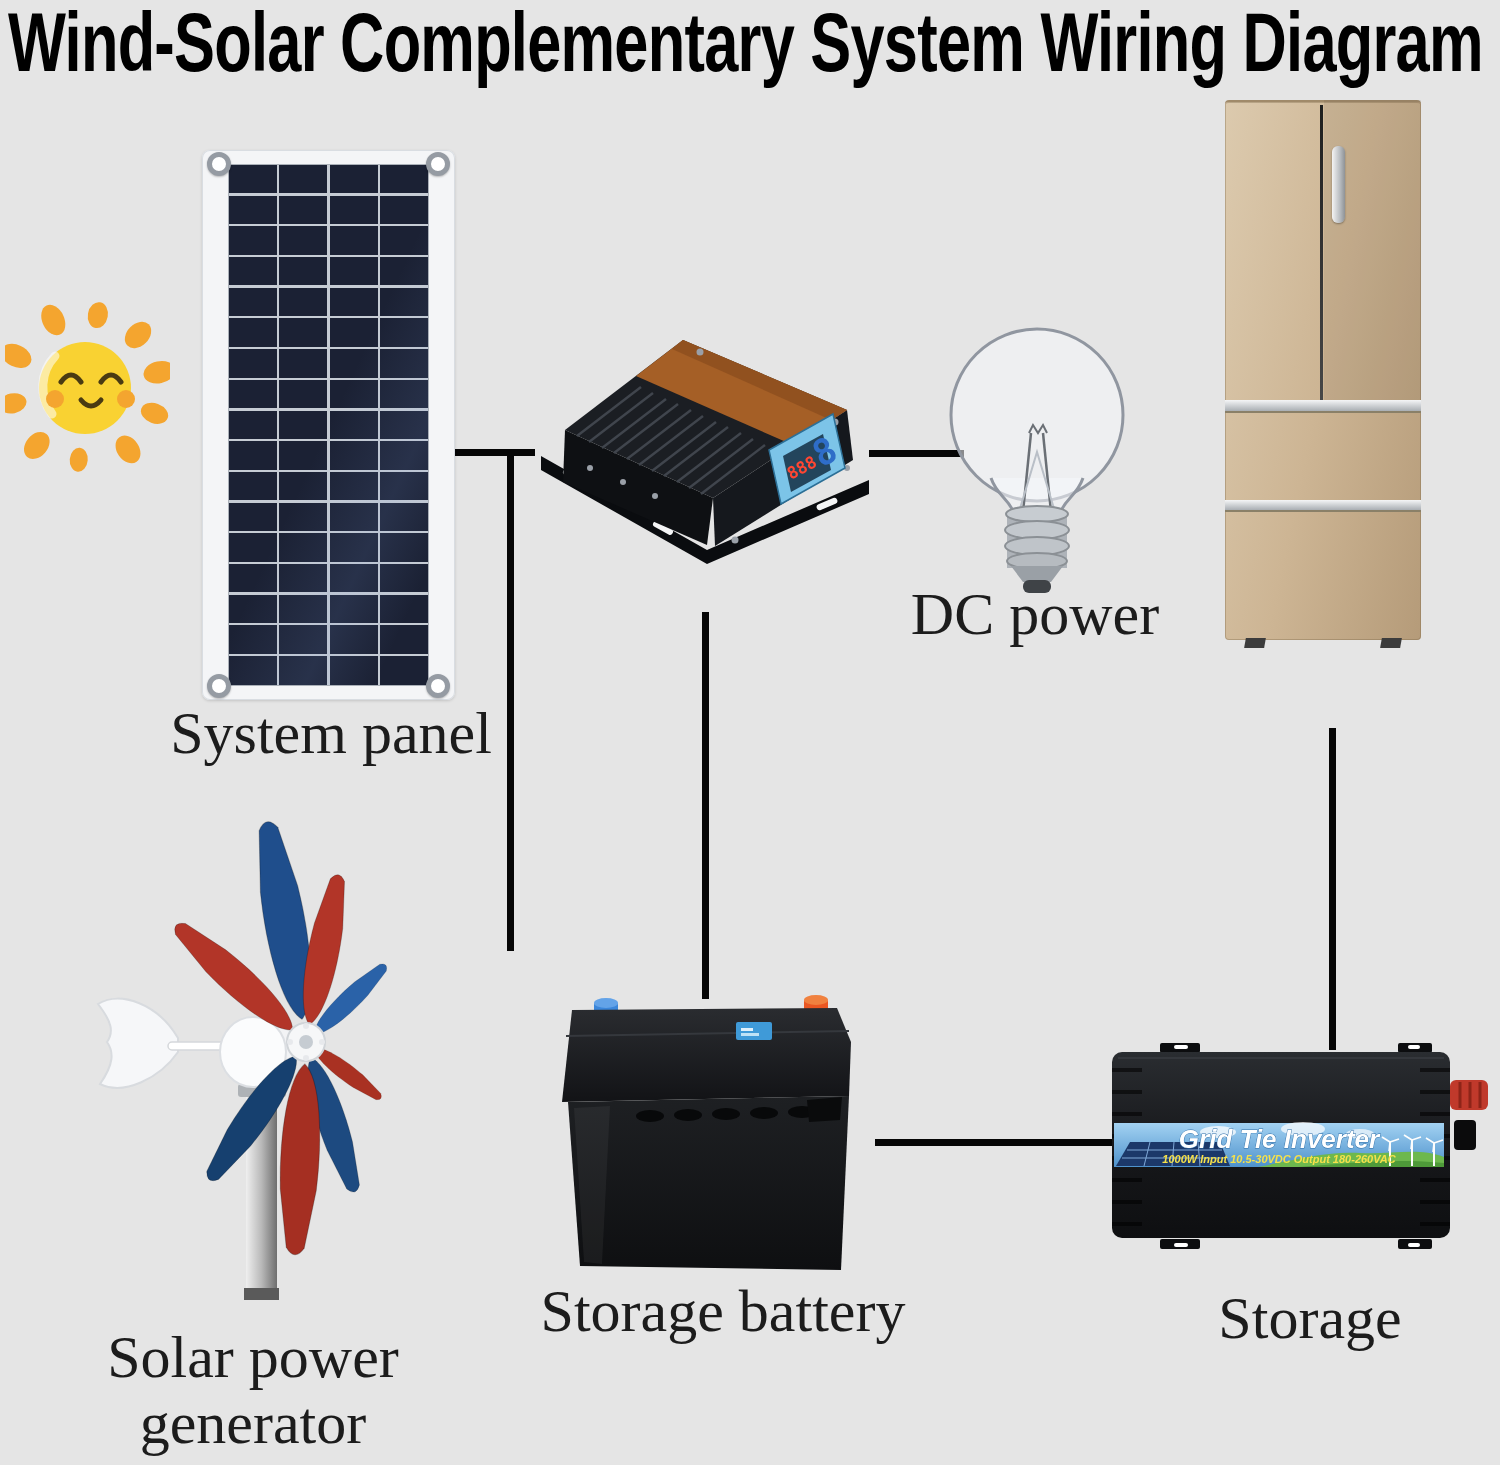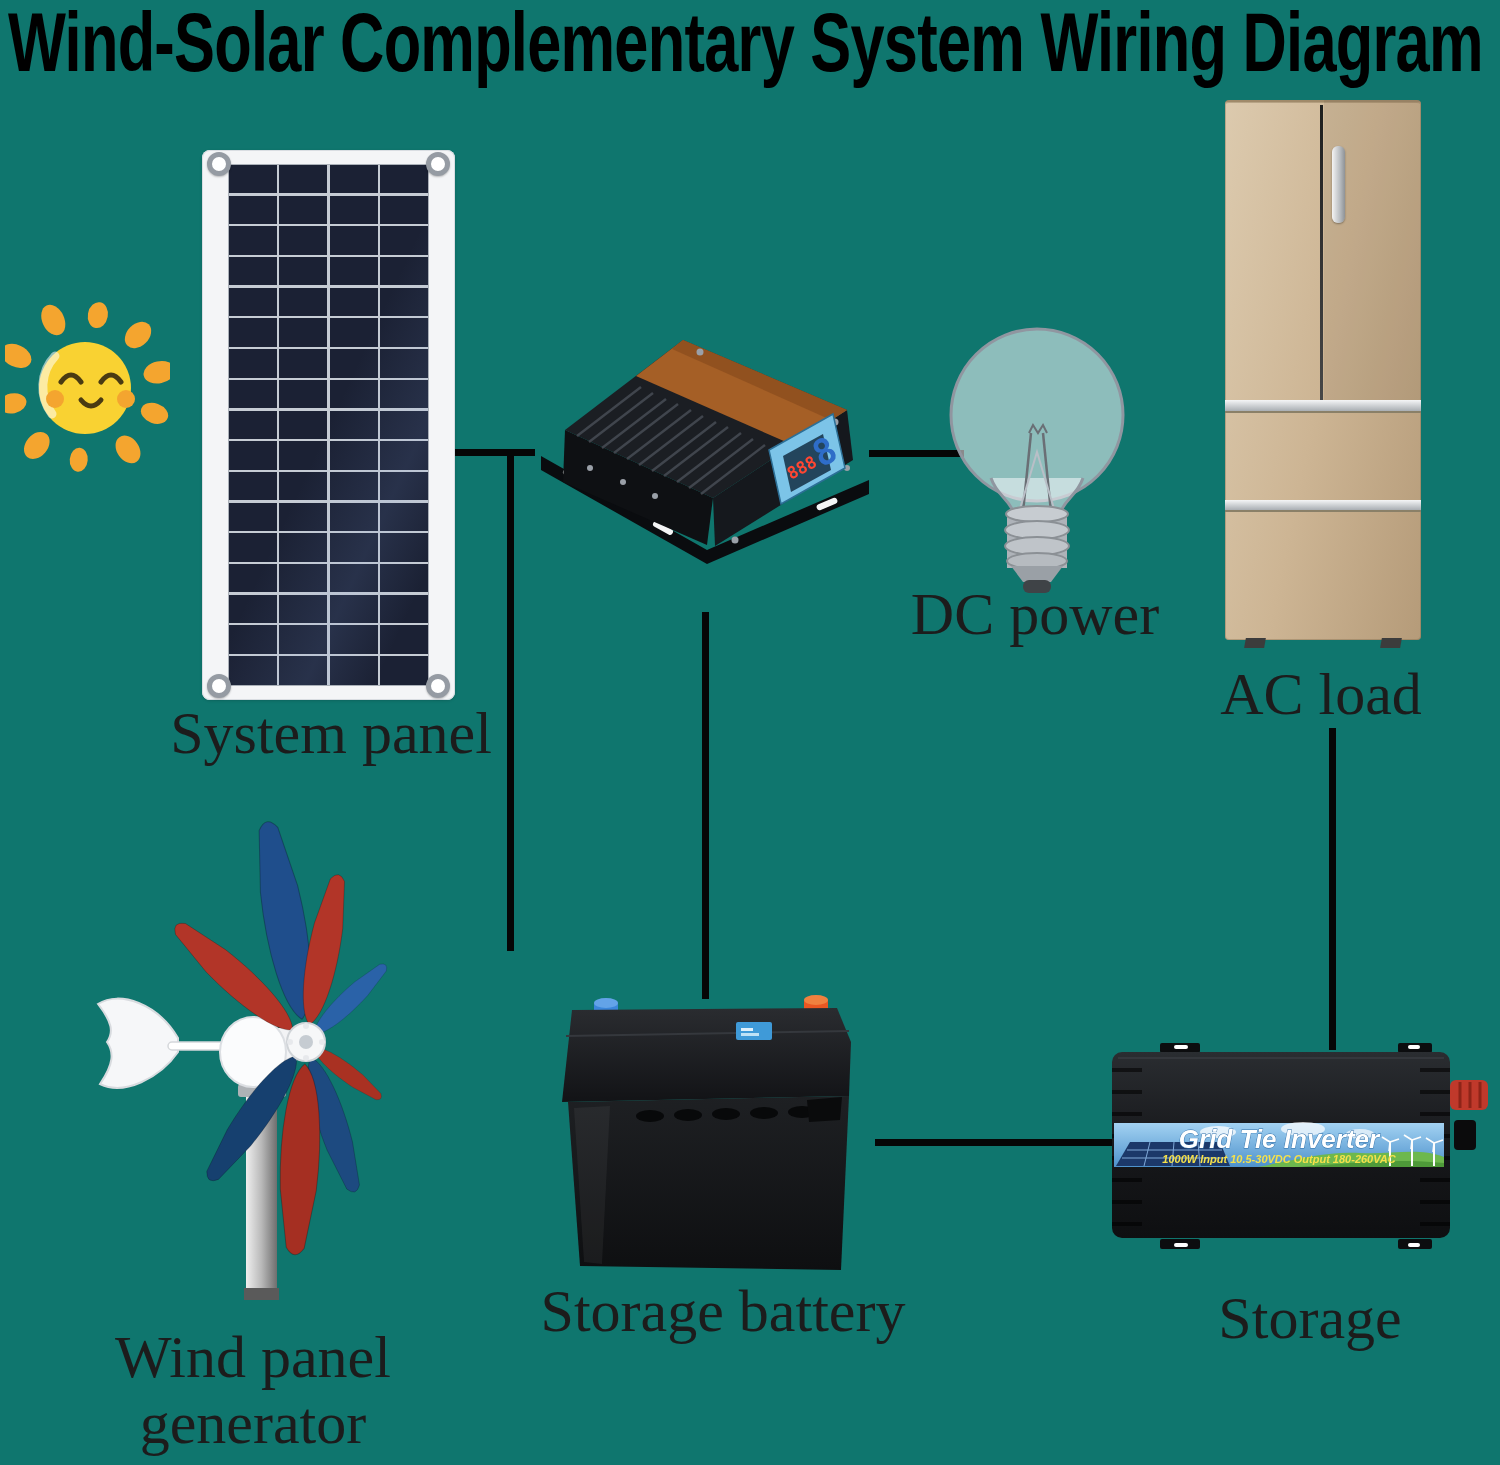--- a/index.html
+++ b/index.html
@@ -1,17 +1,17 @@
 <!DOCTYPE html>
 <html><head>
 <meta charset="utf-8">
 <style>
   html,body{margin:0;padding:0;background:#fff;}
   #stage{
-    position:relative;width:1500px;height:1465px;background:#0f766e;
+    position:relative;width:1500px;height:1465px;background:#e5e5e5;
     overflow:hidden;font-family:"Liberation Serif",serif;
   }
   
   .diagram-title{
     position:absolute;left:8px;top:-6px;white-space:nowrap;
     font-family:"Liberation Sans",sans-serif;font-weight:900;
     font-size:84px;letter-spacing:-1px;color:#000;
     transform:scaleX(0.73);transform-origin:0 50%;
   }
   
@@ -328,21 +328,20 @@
         <path d="M314,98 l-8,-5 M314,98 l9,-3 M314,98 l-1,9" stroke-width="1.6"></path>
         <path d="M336,101 l-8,-5 M336,101 l9,-3 M336,101 l-1,9" stroke-width="1.6"></path>
       </g>
       <text x="181" y="106" text-anchor="middle" font-family="Liberation Sans, sans-serif" font-size="26" font-weight="bold" font-style="italic" fill="#ffffff" stroke="#2f6ea8" stroke-width="0.9" paint-order="stroke">Grid Tie Inverter</text>
       <text x="181" y="121" text-anchor="middle" font-family="Liberation Sans, sans-serif" font-size="11" font-weight="bold" font-style="italic" fill="#f6e14a">1000W  Input 10.5-30VDC  Output 180-260VAC</text>
     </g>
   </svg>
 
   <div class="label" style="left:331px;top:699px">System panel</div>
   <div class="label" style="left:1035px;top:580px">DC power</div>
-  <div class="label" style="left:1321px;top:660px">AC load</div>
   <div class="label" style="left:723px;top:1277px">Storage battery</div>
   <div class="label" style="left:1310px;top:1284px">Storage</div>
   <div class="label two-line" style="left:253px;top:1324px">
-    <div>Wind panel</div>
+    <div>Solar power</div>
     <div>generator</div>
   </div>
 
 </div>
 
 </body></html>

